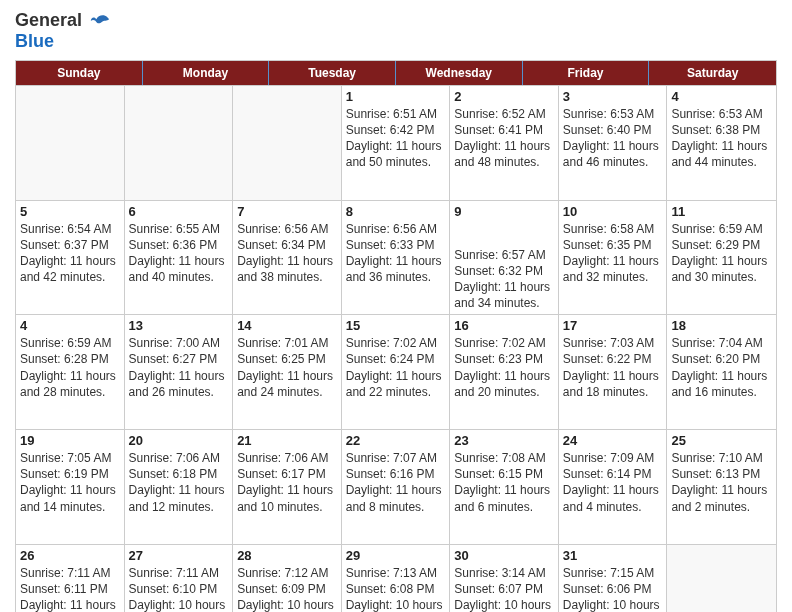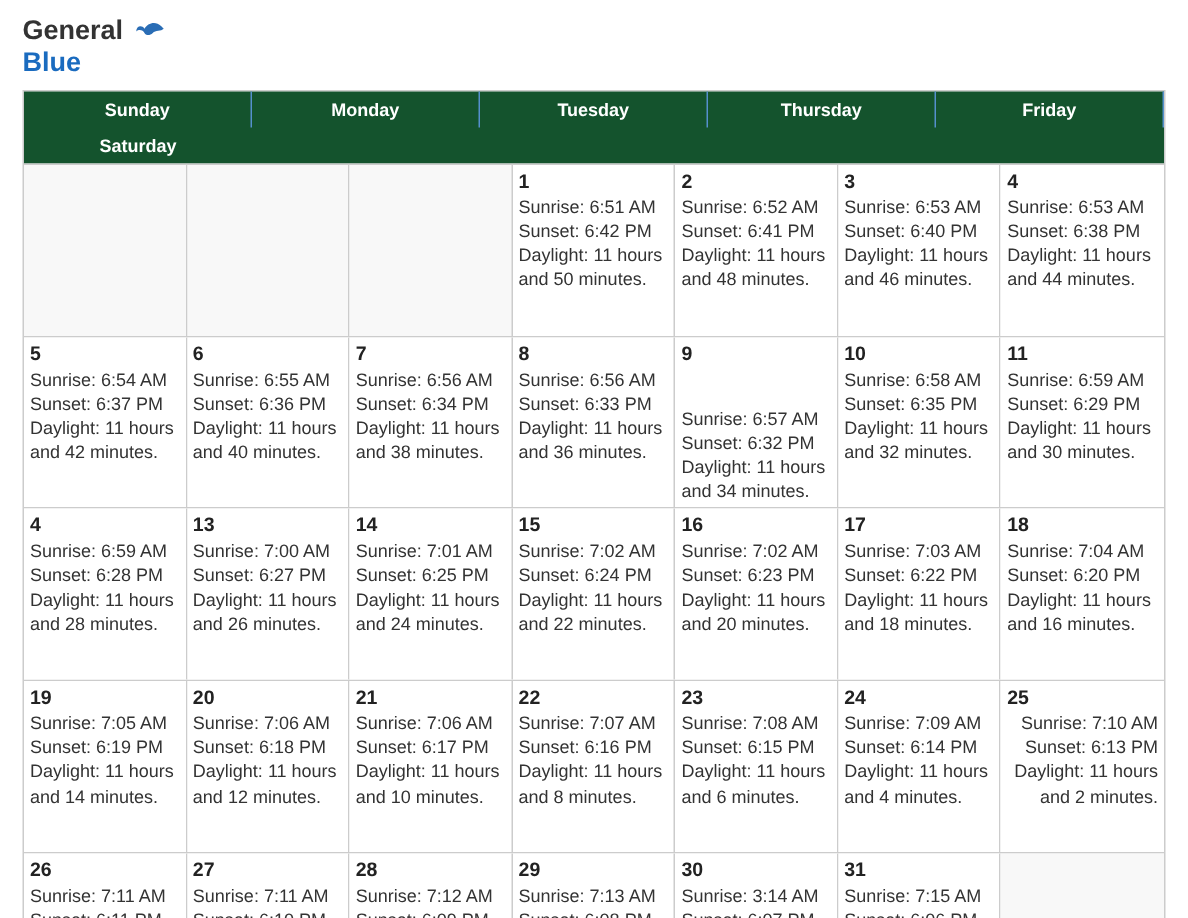--- a/index.html
+++ b/index.html
@@ -53,22 +53,22 @@
       color: #333;
     }
     .calendar {
       flex: 1;
       display: flex;
       flex-direction: column;
       border: 1px solid #ccc;
     }
     .cal-header {
       display: grid;
-      grid-template-columns: repeat(5, 1fr);
-      background: #14532d;
+      grid-template-columns: repeat(6, 1fr);
+      background: #7f1d1d;
     }
     .cal-header-cell {
       color: #fff;
       font-size: 12px;
       font-weight: bold;
       padding: 5px 4px;
       text-align: center;
       border-right: 1px solid #5590cc;
     }
     .cal-header-cell:last-child { border-right: none; }
@@ -128,21 +128,21 @@
       <div class="month-title"></div>
       <div class="subtitle"></div>
     </div>
   </div>
 
   <div class="calendar">
     <div class="cal-header">
     <div class="cal-header-cell">Sunday</div>
         <div class="cal-header-cell">Monday</div>
         <div class="cal-header-cell">Tuesday</div>
-        <div class="cal-header-cell">Thursday</div>
+        <div class="cal-header-cell">Wednesday</div>
         <div class="cal-header-cell">Friday</div>
         <div class="cal-header-cell">Saturday</div>
       </div>
     <div class="cal-body">
     <div class="cal-row">
           <div class="cal-cell empty"></div>
           <div class="cal-cell empty"></div>
           <div class="cal-cell empty"></div>
           <div class="cal-cell">
             <span class="day-num">1</span>
@@ -313,21 +313,21 @@
           </div>
           <div class="cal-cell">
             <span class="day-num">24</span>
             <div class="cell-text" style="white-space: pre-line;">Sunrise: 7:09 AM
 Sunset: 6:14 PM
 Daylight: 11 hours
 and 4 minutes.</div>
           </div>
           <div class="cal-cell">
             <span class="day-num">25</span>
-            <div class="cell-text" style="white-space: pre-line; text-align: right;">Sunrise: 7:10 AM
+            <div class="cell-text" style="white-space: pre-line;">Sunrise: 7:10 AM
 Sunset: 6:13 PM
 Daylight: 11 hours
 and 2 minutes.</div>
           </div>
         </div>
         <div class="cal-row">
           <div class="cal-cell">
             <span class="day-num">26</span>
             <div class="cell-text" style="white-space: pre-line;">Sunrise: 7:11 AM
 Sunset: 6:11 PM

